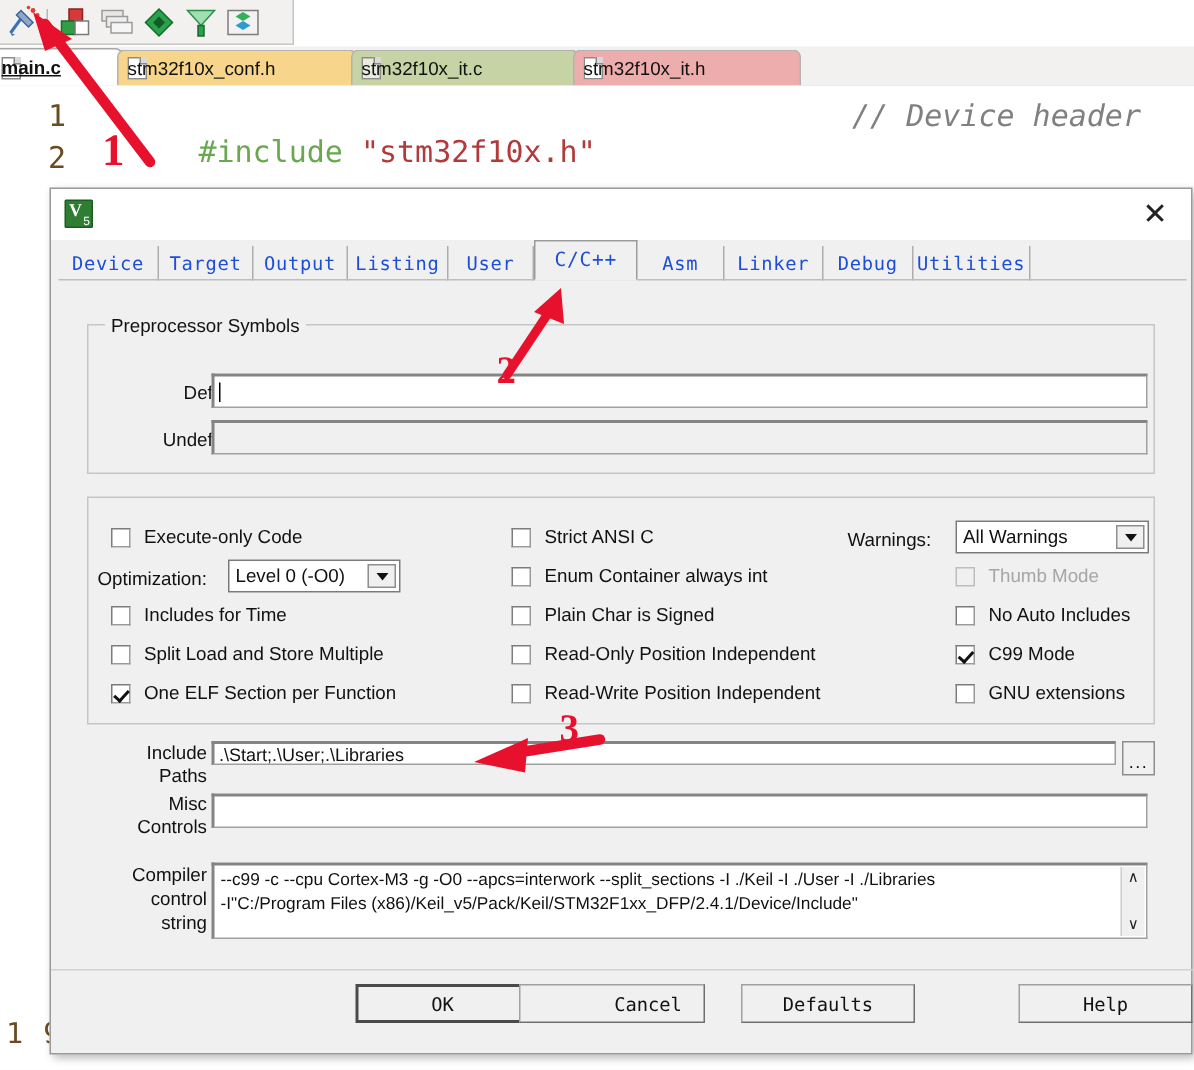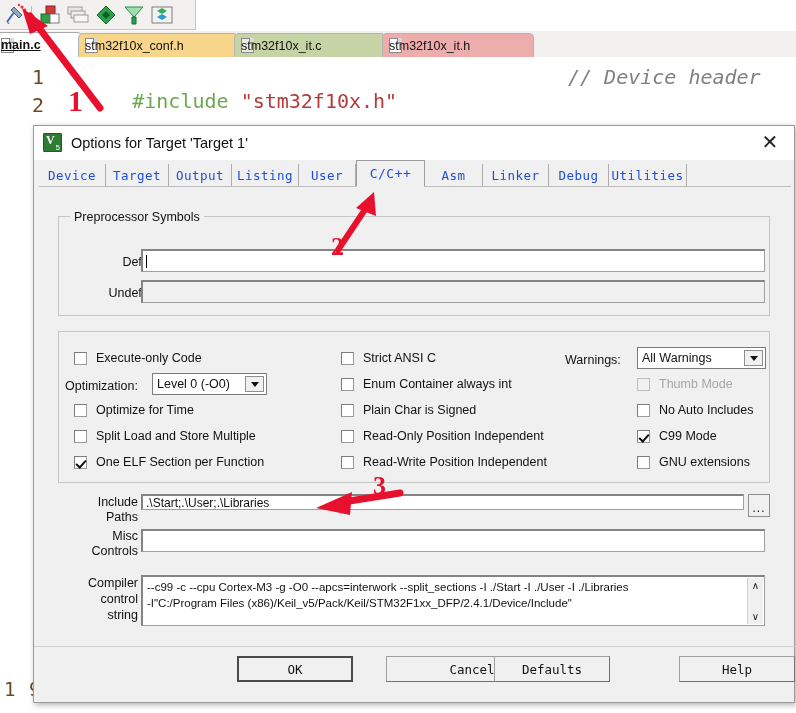--- a/index.html
+++ b/index.html
@@ -226,21 +226,20 @@
 
   <div class="statusbar">
     <span class="statustext">1  96</span>
   </div>
 </div>
 
 <div id="dlg">
 
   <div class="titlebar">
     <span class="kicon"></span>
-    <span class="dlgtitle">Options for Target 'Target 1'</span>
     <span class="closebtn">✕</span>
   </div>
 
   <div class="tabrow">
     <div class="dtab" style="left:0px;width:67px;">
         <span>Device</span>
       </div>
     <div class="dtab" style="left:67px;width:63px;">
         <span>Target</span>
       </div>
@@ -290,21 +289,21 @@
   <span class="cb" style="left:40px;top:226px;"></span>
   <span class="cbl" style="left:62px;top:225px;">Execute-only Code</span>
 
   <span class="lbl" style="left:31px;top:253px;">Optimization:</span>
   <div class="combo" style="left:118px;top:247px;width:115px;height:22px;">
     <span>Level 0 (-O0)</span>
     <span class="arrow"></span>
   </div>
 
   <span class="cb" style="left:40px;top:278px;"></span>
-  <span class="cbl" style="left:62px;top:277px;">Optimize for Time</span>
+  <span class="cbl" style="left:62px;top:277px;">Includes for Time</span>
 
   <span class="cb" style="left:40px;top:304px;"></span>
   <span class="cbl" style="left:62px;top:303px;">Split Load and Store Multiple</span>
 
   <span class="cb on" style="left:40px;top:330px;"></span>
   <span class="cbl" style="left:62px;top:329px;">One ELF Section per Function</span>
 
   <span class="cb" style="left:307px;top:226px;"></span>
   <span class="cbl" style="left:329px;top:225px;">Strict ANSI C</span>
 
@@ -348,32 +347,32 @@
   <span class="lbl" style="left:44px;top:403px;width:60px;text-align:right;">Misc</span>
   <span class="lbl" style="left:36px;top:418px;width:68px;text-align:right;">Controls</span>
   <div class="txtin" style="left:107px;top:403px;width:624px;height:23px;">
     <span></span>
   </div>
 
   <span class="lbl" style="left:36px;top:450px;width:68px;text-align:right;">Compiler</span>
   <span class="lbl" style="left:36px;top:466px;width:68px;text-align:right;">control</span>
   <span class="lbl" style="left:36px;top:482px;width:68px;text-align:right;">string</span>
   <div class="tarea" style="left:107px;top:449px;width:624px;height:51px;">
-    <div>--c99 -c --cpu Cortex-M3 -g -O0 --apcs=interwork --split_sections -I ./Start -I ./User -I ./Libraries</div>
+    <div>--c99 -c --cpu Cortex-M3 -g -O0 --apcs=interwork --split_sections -I ./Keil -I ./User -I ./Libraries</div>
     <div>-I"C:/Program Files (x86)/Keil_v5/Pack/Keil/STM32F1xx_DFP/2.4.1/Device/Include"</div>
     <div class="vsb">
       <span style="top:0;">∧</span>
       <span style="bottom:0;">∨</span>
     </div>
   </div>
 
   <div class="dlgbottomline"></div>
   <div class="btnrow">
     <div class="btn def" style="left:203px;width:116px;">OK</div>
-    <div class="btn" style="left:352px;width:124px;padding-left:48px;">Cancel</div>
+    <div class="btn" style="left:312px;width:124px;padding-left:48px;">Cancel</div>
     <div class="btn" style="left:645px;width:116px;">Help</div>
     <div class="btn" style="left:460px;width:116px;">Defaults</div>
   </div>
 </div>
 
 <div class="anno" style="left:0;top:0;width:796px;height:713px;">
   <svg width="796" height="713" style="position:absolute;left:0;top:0;">
 
     <path d="M100,108 L30,16" stroke="#e8112d" stroke-width="7" fill="none" stroke-linecap="round"></path>
     <path d="M22,8 L48,26 L30,34 Z" fill="#e8112d"></path>

